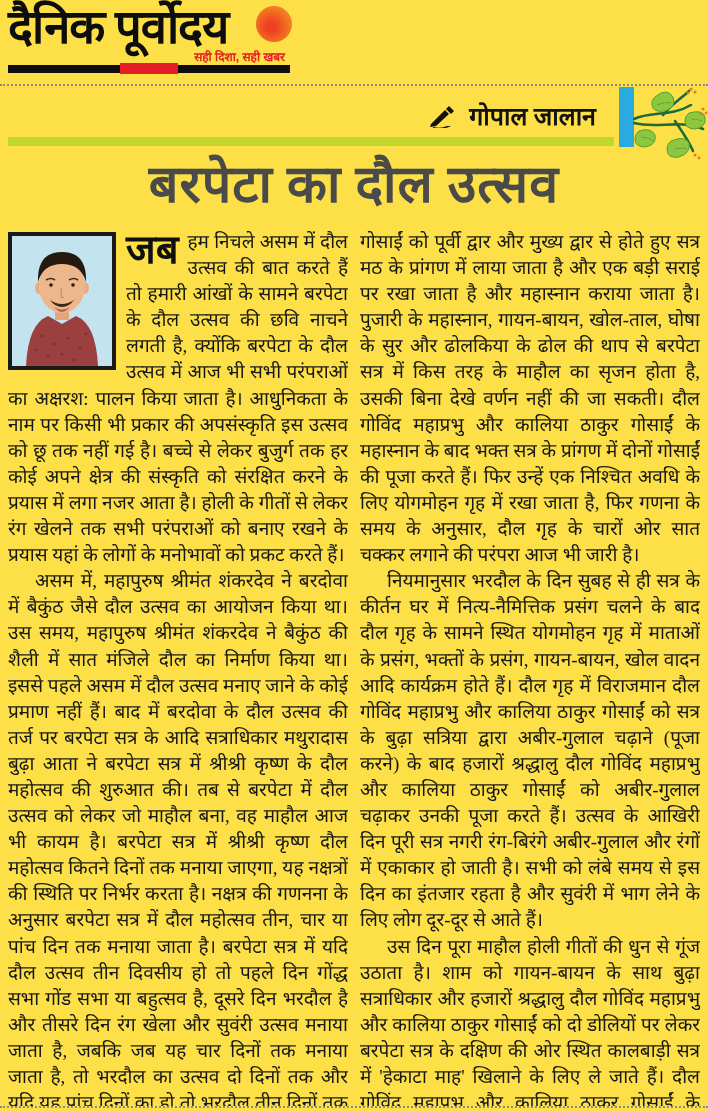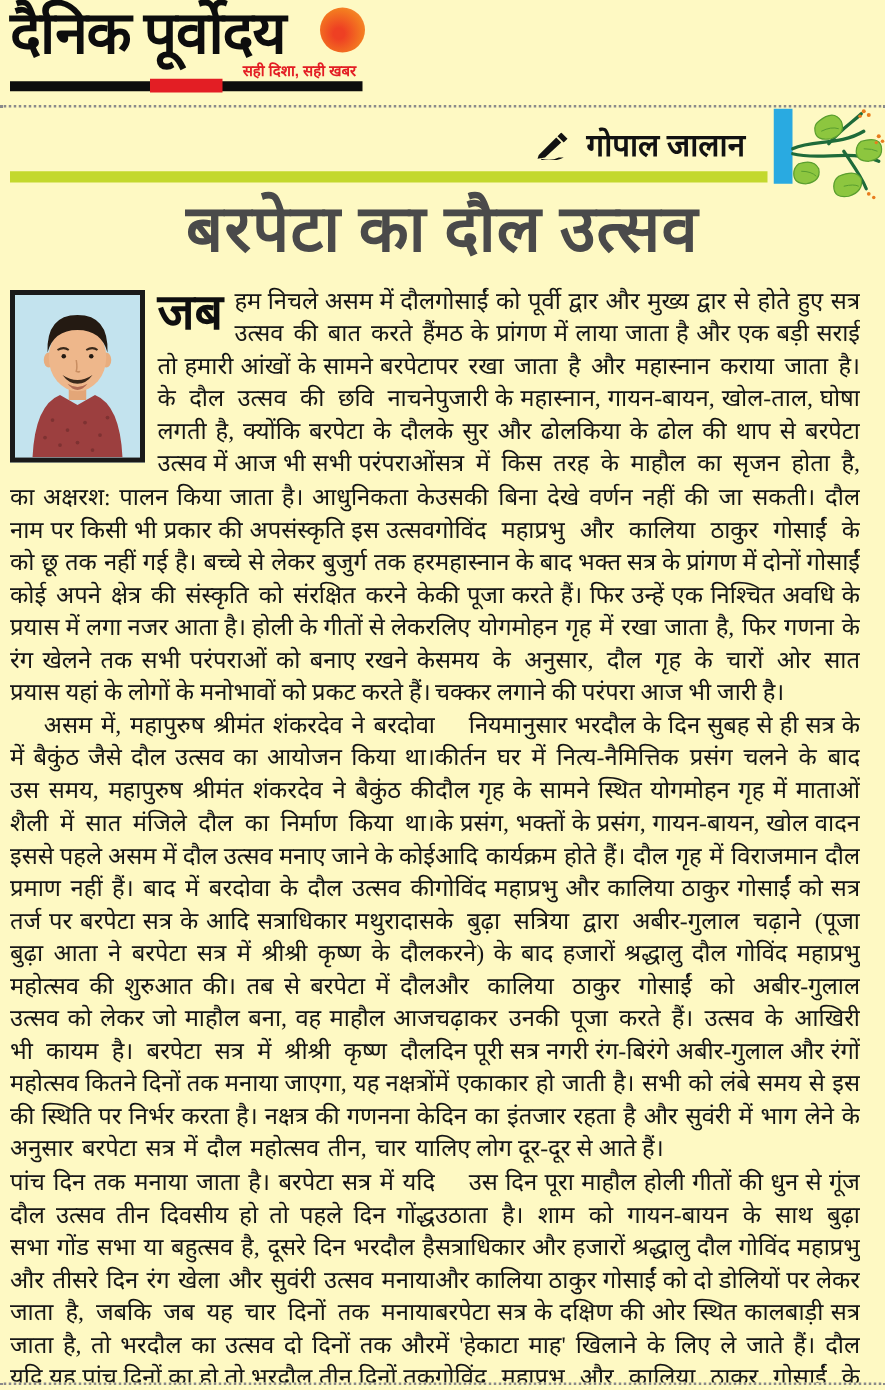--- a/index.html
+++ b/index.html
@@ -1,17 +1,17 @@
 <!DOCTYPE html>
 <html lang="hi"><head>
 <meta charset="utf-8">
 <style>
   html,body { margin:0; padding:0; background:#ffffff; }
   .page {
-    position:relative; width:708px; height:1112px; background:#fef9c3;
+    position:relative; width:708px; height:1112px; background:#fde047;
     font-family:"Liberation Serif", serif; overflow:hidden;
   }
 
   
   .masthead { position:absolute; top:0; left:0; width:708px; height:82px; }
   .sun-circle {
     position:absolute; left:256px; top:6px; width:36px; height:36px; border-radius:50%;
     background:radial-gradient(circle at 42% 58%, #ee4023 15%, #f47b20 65%, #f89b52 100%);
   }
   .masthead-title {
@@ -43,21 +43,21 @@
 
   
   .headline {
     position:absolute; top:150px; left:0; width:708px; margin:0; text-align:center;
     font-size:52px; line-height:70px; font-weight:bold; color:#4a4a4a; letter-spacing:1px;
   }
 
   
   .columns {
     position:absolute; top:229px; left:8px; width:692px; height:877px;
-    display:flex; 
+    display:flex; gap:12px;
   }
   .col { width:340px; height:877px; overflow:hidden; display:flex; flex-direction:column; }
   .col p { margin:0; font-size:19px; line-height:26.1px; text-align:justify; color:#161616; }
   .indent { text-indent:27px; }
   .photo {
     float:left; width:100px; height:130px; border:4px solid #1a1a1a;
     margin:3px 10px 2px 0; background:#c3e3ee; overflow:hidden;
   }
   .photo svg { display:block; }
   .dropcap {

